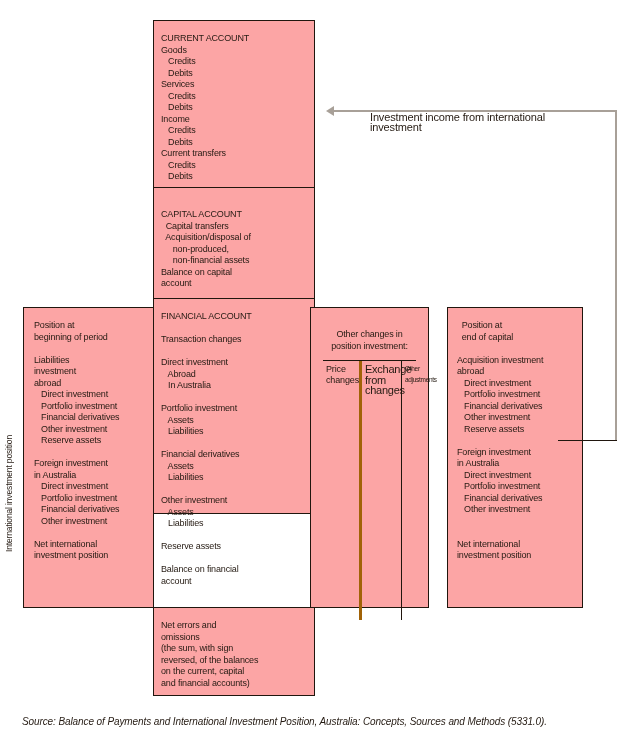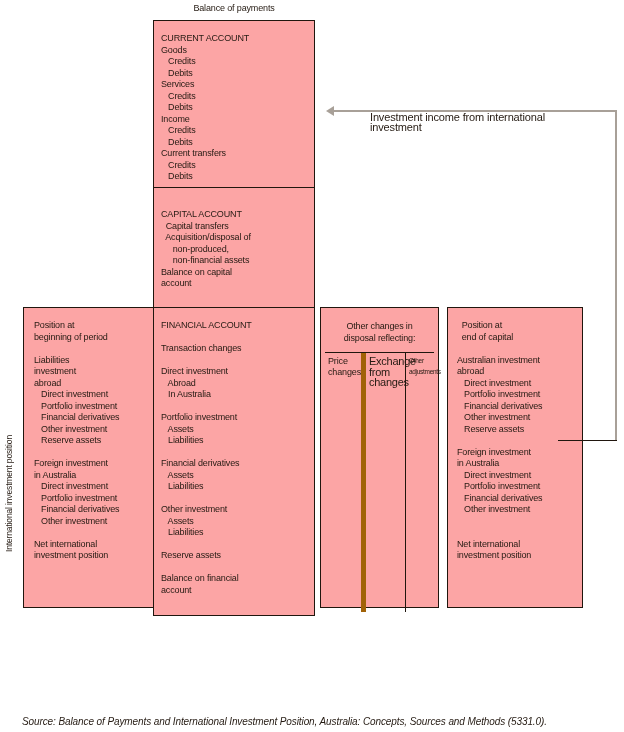--- a/index.html
+++ b/index.html
@@ -11,31 +11,31 @@
   .box{
     position:absolute;box-sizing:border-box;border:1px solid #20160e;background:#fca5a5;
     padding:12px 4px 0 7px;
   }
   .ln{white-space:pre;min-height:11.5px;line-height:11.5px;}
   .title{
     position:absolute;left:153px;top:2px;width:162px;text-align:center;line-height:12px;
   }
   #box-current{left:153px;top:20px;width:162px;height:168px;}
   #box-capital{left:153px;top:187px;width:162px;height:121px;padding-top:21px;}
-  #box-financial{left:153px;top:307px;width:162px;height:309px;}
+  #box-financial{left:153px;top:298px;width:162px;height:216px;}
   #box-neterrors{left:153px;top:607px;width:162px;height:89px;}
   #box-posbegin{left:23px;top:307px;width:131px;height:301px;padding-left:10px;}
   #box-posend{left:447px;top:307px;width:136px;height:301px;padding-left:9px;}
-  #box-other{left:320px;top:307px;width:119px;height:301px;padding:4px;}
+  #box-other{left:310px;top:307px;width:119px;height:301px;padding:12px;}
   .oc-header{box-sizing:border-box;height:41px;border-bottom:1px solid #20160e;padding-top:9px;}
   .oc-header .ln{text-align:center;}
   .oc-cols{display:flex;height:259px;}
   .oc-col{box-sizing:border-box;padding:3px 0 0 3px;}
   .oc-col .ln{min-height:10.5px;line-height:10.5px;}
-  .col-price{width:45px;border-right:5px solid #a16207;}
+  .col-price{width:45px;border-right:3px solid #a16207;}
   .col-exchange{width:40px;border-right:1px solid #20160e;font-size:11px;letter-spacing:-0.25px;}
   .col-other{flex:1;font-size:6.5px;letter-spacing:-0.3px;}
   .arrow-label{
     position:absolute;left:370px;top:92px;width:200px;text-align:left;
     font-size:11px;line-height:10px;margin-top:20px;
   }
   .arrow-h{position:absolute;left:333px;top:110px;width:284px;height:2px;background:#a8a098;}
   .arrow-v{position:absolute;left:615px;top:110px;width:2px;height:331px;background:#a8a098;}
   .arrow-head{
     position:absolute;left:326px;top:106px;width:0;height:0;
@@ -50,21 +50,20 @@
   .source-note{
     position:absolute;left:22px;top:716px;width:590px;font-style:italic;
     font-size:10px;letter-spacing:-0.1px;
   }
 </style>
 </head>
 <body>
 
 <div class="stage">
 
-  <div class="title">Balance of payments</div>
 
   <div class="box" id="box-current">
       <div class="ln">CURRENT ACCOUNT</div>
       <div class="ln">Goods</div>
       <div class="ln">   Credits</div>
       <div class="ln">   Debits</div>
       <div class="ln">Services</div>
       <div class="ln">   Credits</div>
       <div class="ln">   Debits</div>
       <div class="ln">Income</div>
@@ -105,20 +104,28 @@
       <div class="ln">Other investment</div>
       <div class="ln">   Assets</div>
       <div class="ln">   Liabilities</div>
       <div class="ln">&nbsp;</div>
       <div class="ln">Reserve assets</div>
       <div class="ln">&nbsp;</div>
       <div class="ln">Balance on financial</div>
       <div class="ln">account</div>
     </div>
 
+  <div class="box" id="box-neterrors">
+      <div class="ln">Net errors and</div>
+      <div class="ln">omissions</div>
+      <div class="ln">(the sum, with sign</div>
+      <div class="ln">reversed, of the balances</div>
+      <div class="ln">on the current, capital</div>
+      <div class="ln">and financial accounts)</div>
+    </div>
 
   <div class="box" id="box-posbegin">
       <div class="ln">Position at</div>
       <div class="ln">beginning of period</div>
       <div class="ln">&nbsp;</div>
       <div class="ln">Liabilities</div>
       <div class="ln">investment</div>
       <div class="ln">abroad</div>
       <div class="ln">   Direct investment</div>
       <div class="ln">   Portfolio investment</div>
@@ -133,21 +140,21 @@
       <div class="ln">   Financial derivatives</div>
       <div class="ln">   Other investment</div>
       <div class="ln">&nbsp;</div>
       <div class="ln">Net international</div>
       <div class="ln">investment position</div>
     </div>
 
   <div class="box" id="box-other">
     <div class="oc-header">
         <div class="ln">Other changes in</div>
-        <div class="ln">disposal reflecting:</div>
+        <div class="ln">position investment:</div>
       </div>
     <div class="oc-cols">
       <div class="oc-col col-price">
           <div class="ln">Price</div>
           <div class="ln">changes</div>
         </div>
       <div class="oc-col col-exchange">
           <div class="ln">Exchange</div>
           <div class="ln">from</div>
           <div class="ln">changes</div>
@@ -156,21 +163,21 @@
           <div class="ln">Other</div>
           <div class="ln">adjustments</div>
         </div>
     </div>
   </div>
 
   <div class="box" id="box-posend">
       <div class="ln">  Position at</div>
       <div class="ln">  end of capital</div>
       <div class="ln">&nbsp;</div>
-      <div class="ln">Australian investment</div>
+      <div class="ln">Acquisition investment</div>
       <div class="ln">abroad</div>
       <div class="ln">   Direct investment</div>
       <div class="ln">   Portfolio investment</div>
       <div class="ln">   Financial derivatives</div>
       <div class="ln">   Other investment</div>
       <div class="ln">   Reserve assets</div>
       <div class="ln">&nbsp;</div>
       <div class="ln">Foreign investment</div>
       <div class="ln">in Australia</div>
       <div class="ln">   Direct investment</div>

